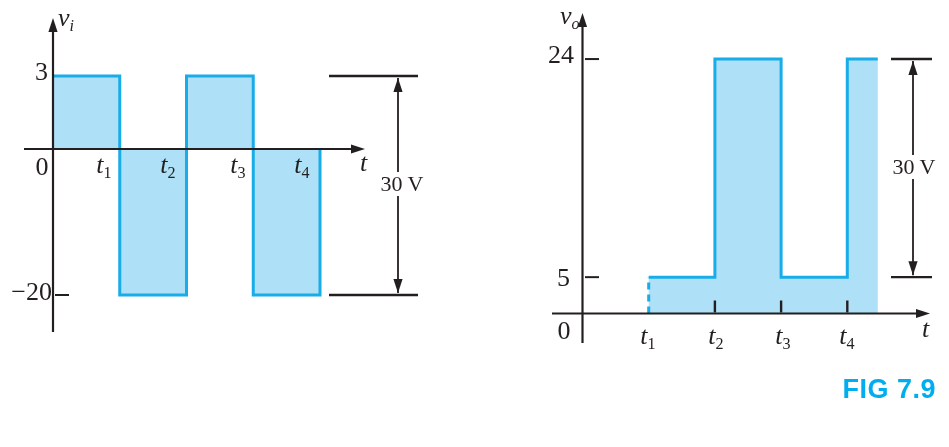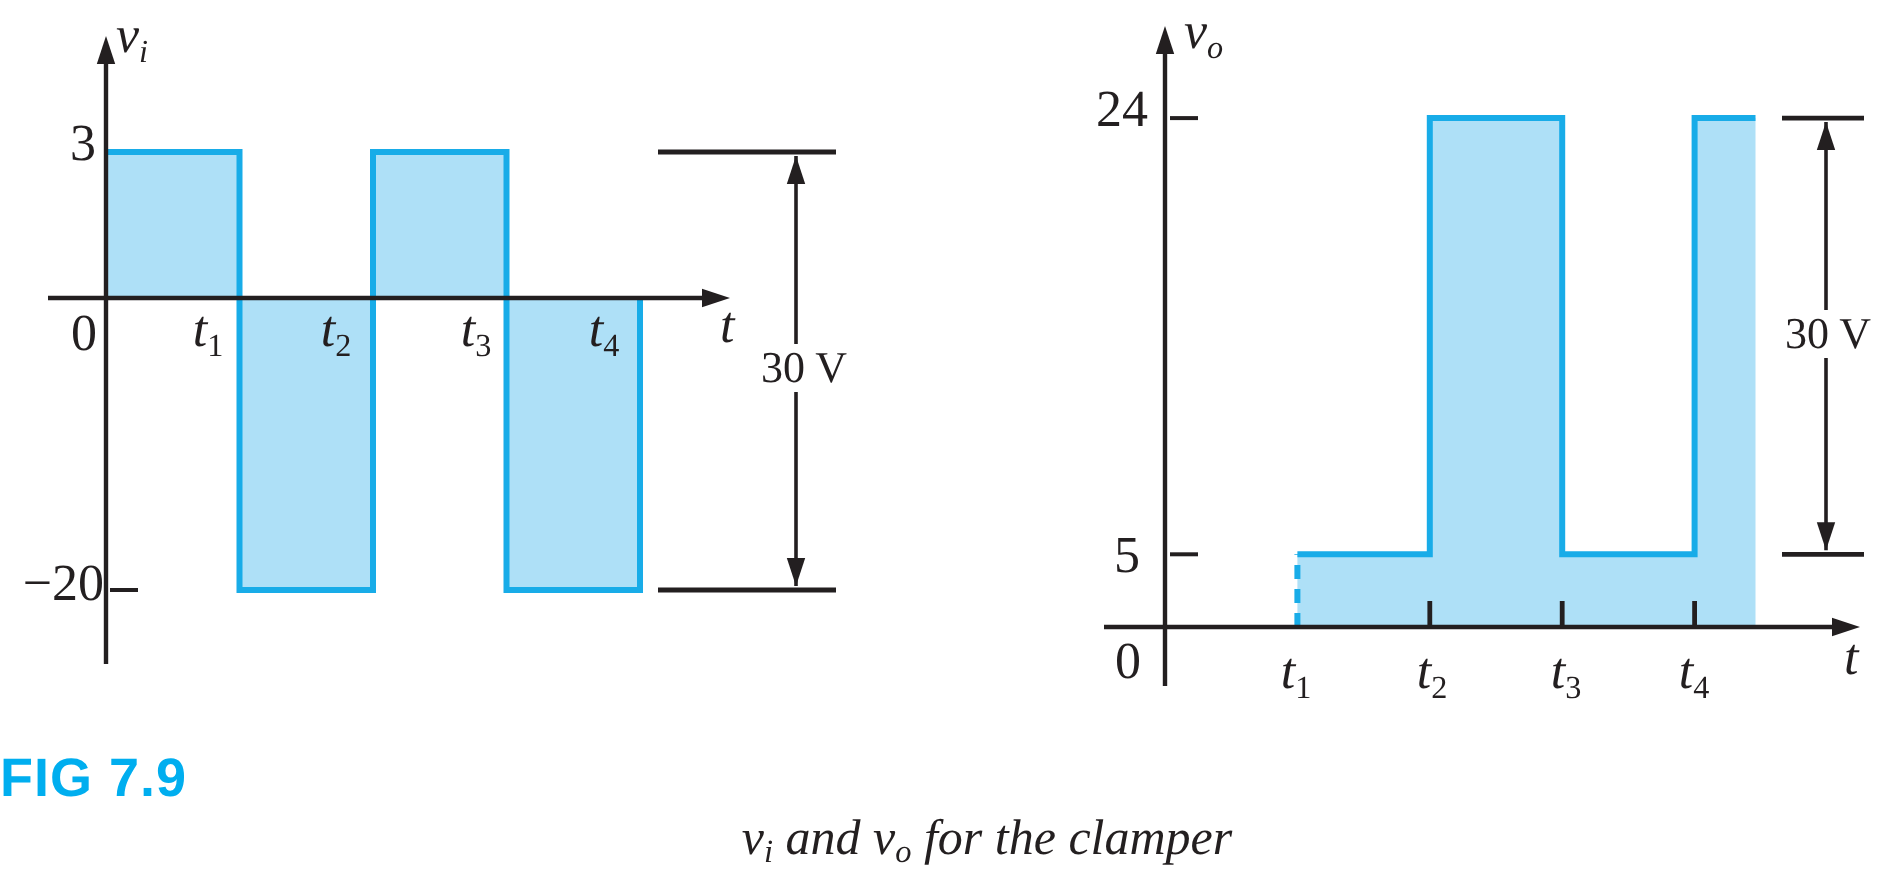--- a/index.html
+++ b/index.html
@@ -6,21 +6,21 @@
   #stage{position:relative;width:949px;height:447px;background:#ffffff;overflow:hidden;
          font-family:"Liberation Serif",serif;color:#231F20;}
   #plot-svg{position:absolute;left:0;top:0;z-index:1;}
   .lbl{position:absolute;z-index:2;font-size:26px;line-height:1;white-space:nowrap;}
   .lbl i{font-style:italic;}
   .lbl sub{font-size:0.62em;line-height:0;vertical-align:-0.3em;}
   .center{text-align:center;}
   .right{text-align:right;}
   .axis-var{font-size:26px;}
   .annot{font-size:22px;background:#ffffff;text-align:center;padding:1px 0;}
-  #fig-label{position:absolute;left:0;top:374px;width:936px;text-align:left;z-index:2;
+  #fig-label{position:absolute;left:0;top:374px;width:936px;text-align:right;z-index:2;
              font-family:"Liberation Sans",sans-serif;font-weight:bold;font-size:27px;letter-spacing:0.5px;}
   #fig-caption{position:absolute;left:0;top:406px;width:949px;box-sizing:border-box;padding-left:38px;
                text-align:center;font-style:italic;font-size:25px;line-height:1.1;z-index:2;}
   #fig-caption sub{font-size:0.65em;line-height:0;vertical-align:-0.25em;}
 </style>
 </head>
 <body>
 
 <div id="stage">
 
@@ -69,21 +69,21 @@
   <div class="lbl center" style="left:153px;top:152px;width:30px"><i>t</i><sub>2</sub></div>
 
   <div class="lbl center" style="left:223px;top:152px;width:30px"><i>t</i><sub>3</sub></div>
 
   <div class="lbl center" style="left:287px;top:152px;width:30px"><i>t</i><sub>4</sub></div>
 
   <div class="lbl axis-var" style="left:360px;top:150px"><i>t</i></div>
 
   <div class="lbl annot" style="left:374px;top:172px;width:56px">30 V</div>
 
-  <div class="lbl axis-var" style="left:592px;top:3px"><i>v</i><sub><i>o</i></sub></div>
+  <div class="lbl axis-var" style="left:560px;top:3px"><i>v</i><sub><i>o</i></sub></div>
 
   <div class="lbl right" style="left:544px;top:42px;width:30px">24</div>
 
   <div class="lbl right" style="left:550px;top:265px;width:20px">5</div>
 
   <div class="lbl center" style="left:552px;top:318px;width:24px">0</div>
 
   <div class="lbl center" style="left:633px;top:323px;width:30px"><i>t</i><sub>1</sub></div>
 
   <div class="lbl center" style="left:701px;top:323px;width:30px"><i>t</i><sub>2</sub></div>
@@ -91,15 +91,14 @@
   <div class="lbl center" style="left:768px;top:323px;width:30px"><i>t</i><sub>3</sub></div>
 
   <div class="lbl center" style="left:832px;top:323px;width:30px"><i>t</i><sub>4</sub></div>
 
   <div class="lbl axis-var" style="left:922px;top:316px"><i>t</i></div>
 
   <div class="lbl annot" style="left:886px;top:155px;width:56px">30 V</div>
 
   <div id="fig-label" style="color: rgb(0, 174, 239);">FIG 7.9</div>
 
-  <div id="fig-caption"><span>v</span><sub><span>i</span></sub><span> and </span><span>v</span><sub><span>o</span></sub><span> for the clamper</span></div>
 
 </div>
 
 </body></html>

